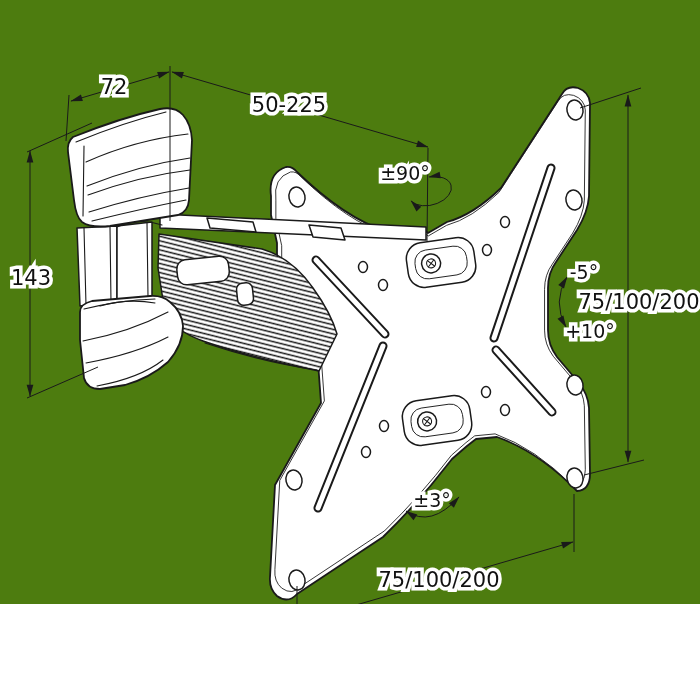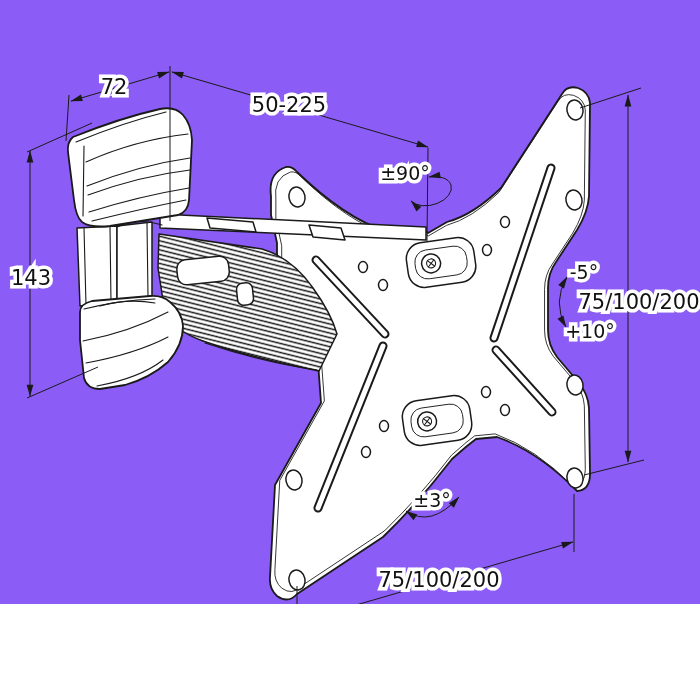--- a/index.html
+++ b/index.html
@@ -1,16 +1,16 @@
 <!DOCTYPE html>
 <html><head>
 <meta charset="utf-8">
 <style>
   html,body{margin:0;padding:0;background:#ffffff;}
-  .stage{width:700px;height:604px;background:#8b5cf6;position:relative;overflow:hidden;}
+  .stage{width:700px;height:604px;background:#4d7c0f;position:relative;overflow:hidden;}
   svg{display:block;}
   .outline{fill:#ffffff;stroke:#1a1a1a;stroke-width:1.8;stroke-linejoin:round;}
   .inner{fill:none;stroke:#1a1a1a;stroke-width:0.9;stroke-linejoin:round;}
   .thin{fill:none;stroke:#1a1a1a;stroke-width:1.1;stroke-linecap:round;}
   .slot-o{fill:none;stroke:#1a1a1a;stroke-width:9;stroke-linecap:round;}
   .slot-i{fill:none;stroke:#ffffff;stroke-width:5;stroke-linecap:round;}
   .hole{fill:#ffffff;stroke:#1a1a1a;stroke-width:1.5;}
   .hatched{fill:url(#hatch);stroke:#1a1a1a;stroke-width:1.5;stroke-linejoin:round;}
   .whitepart{fill:#ffffff;stroke:#1a1a1a;stroke-width:1.5;stroke-linejoin:round;}
   .dim{fill:none;stroke:#1a1a1a;stroke-width:1;}

